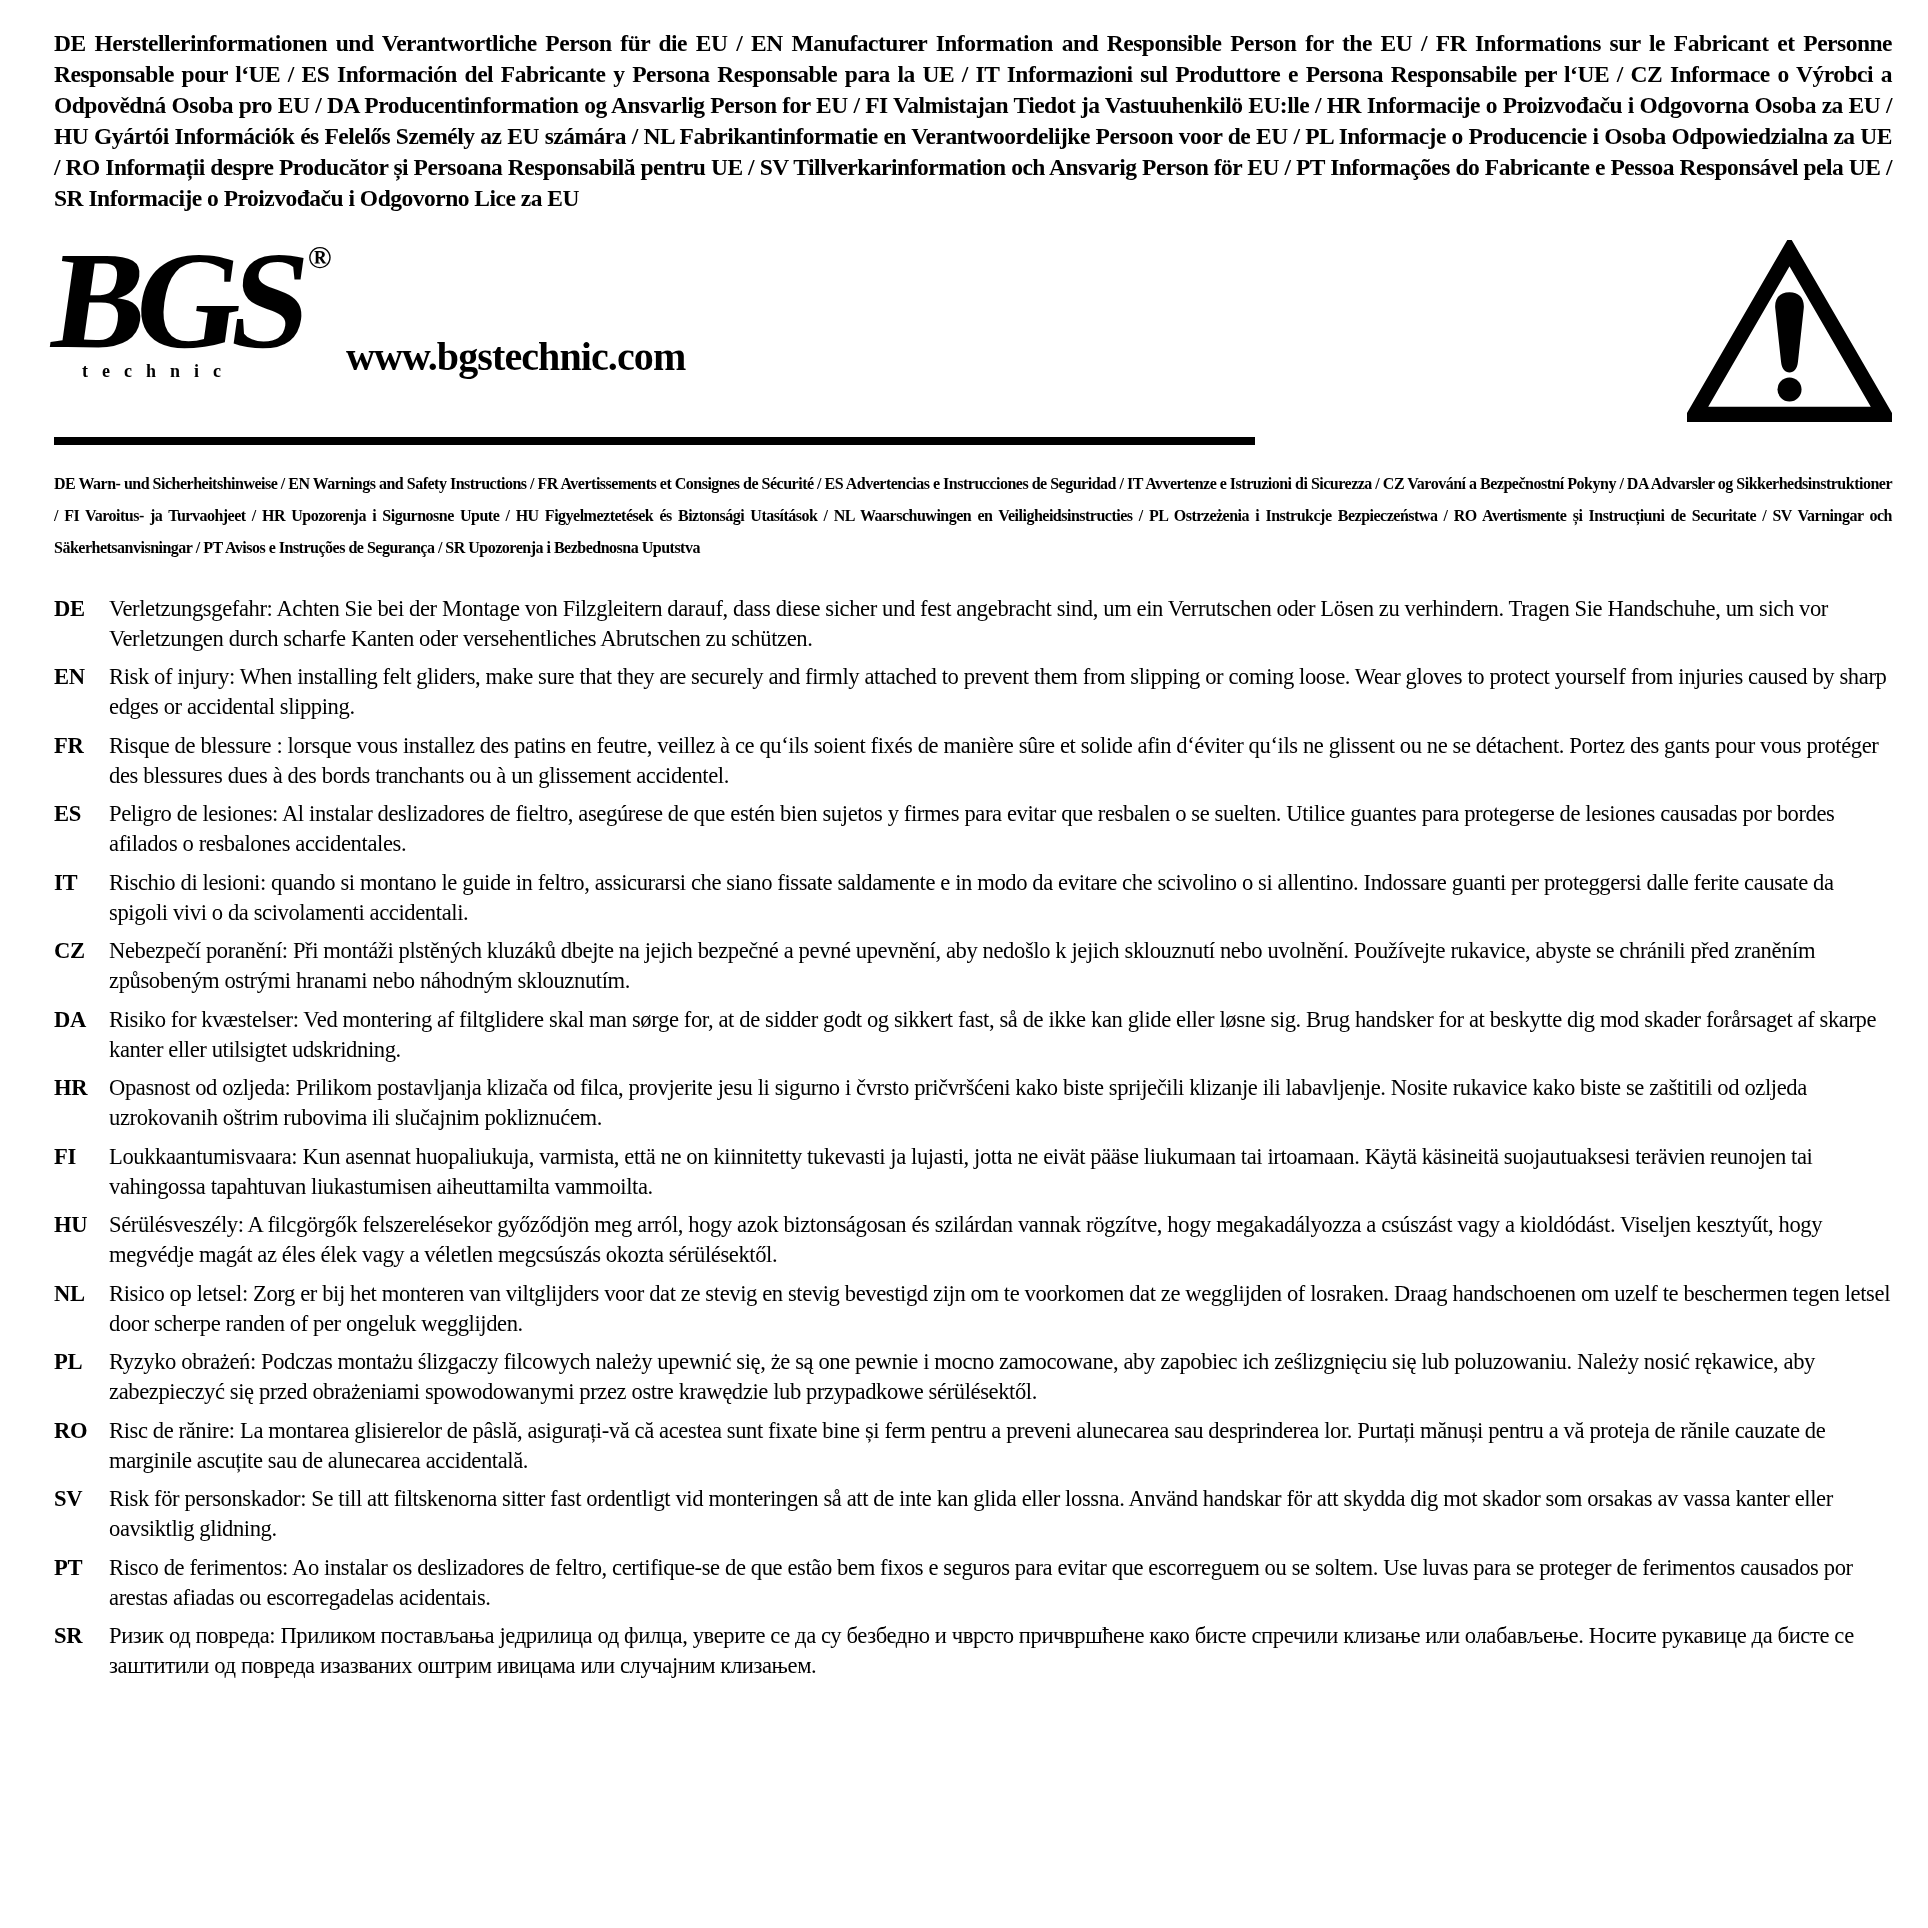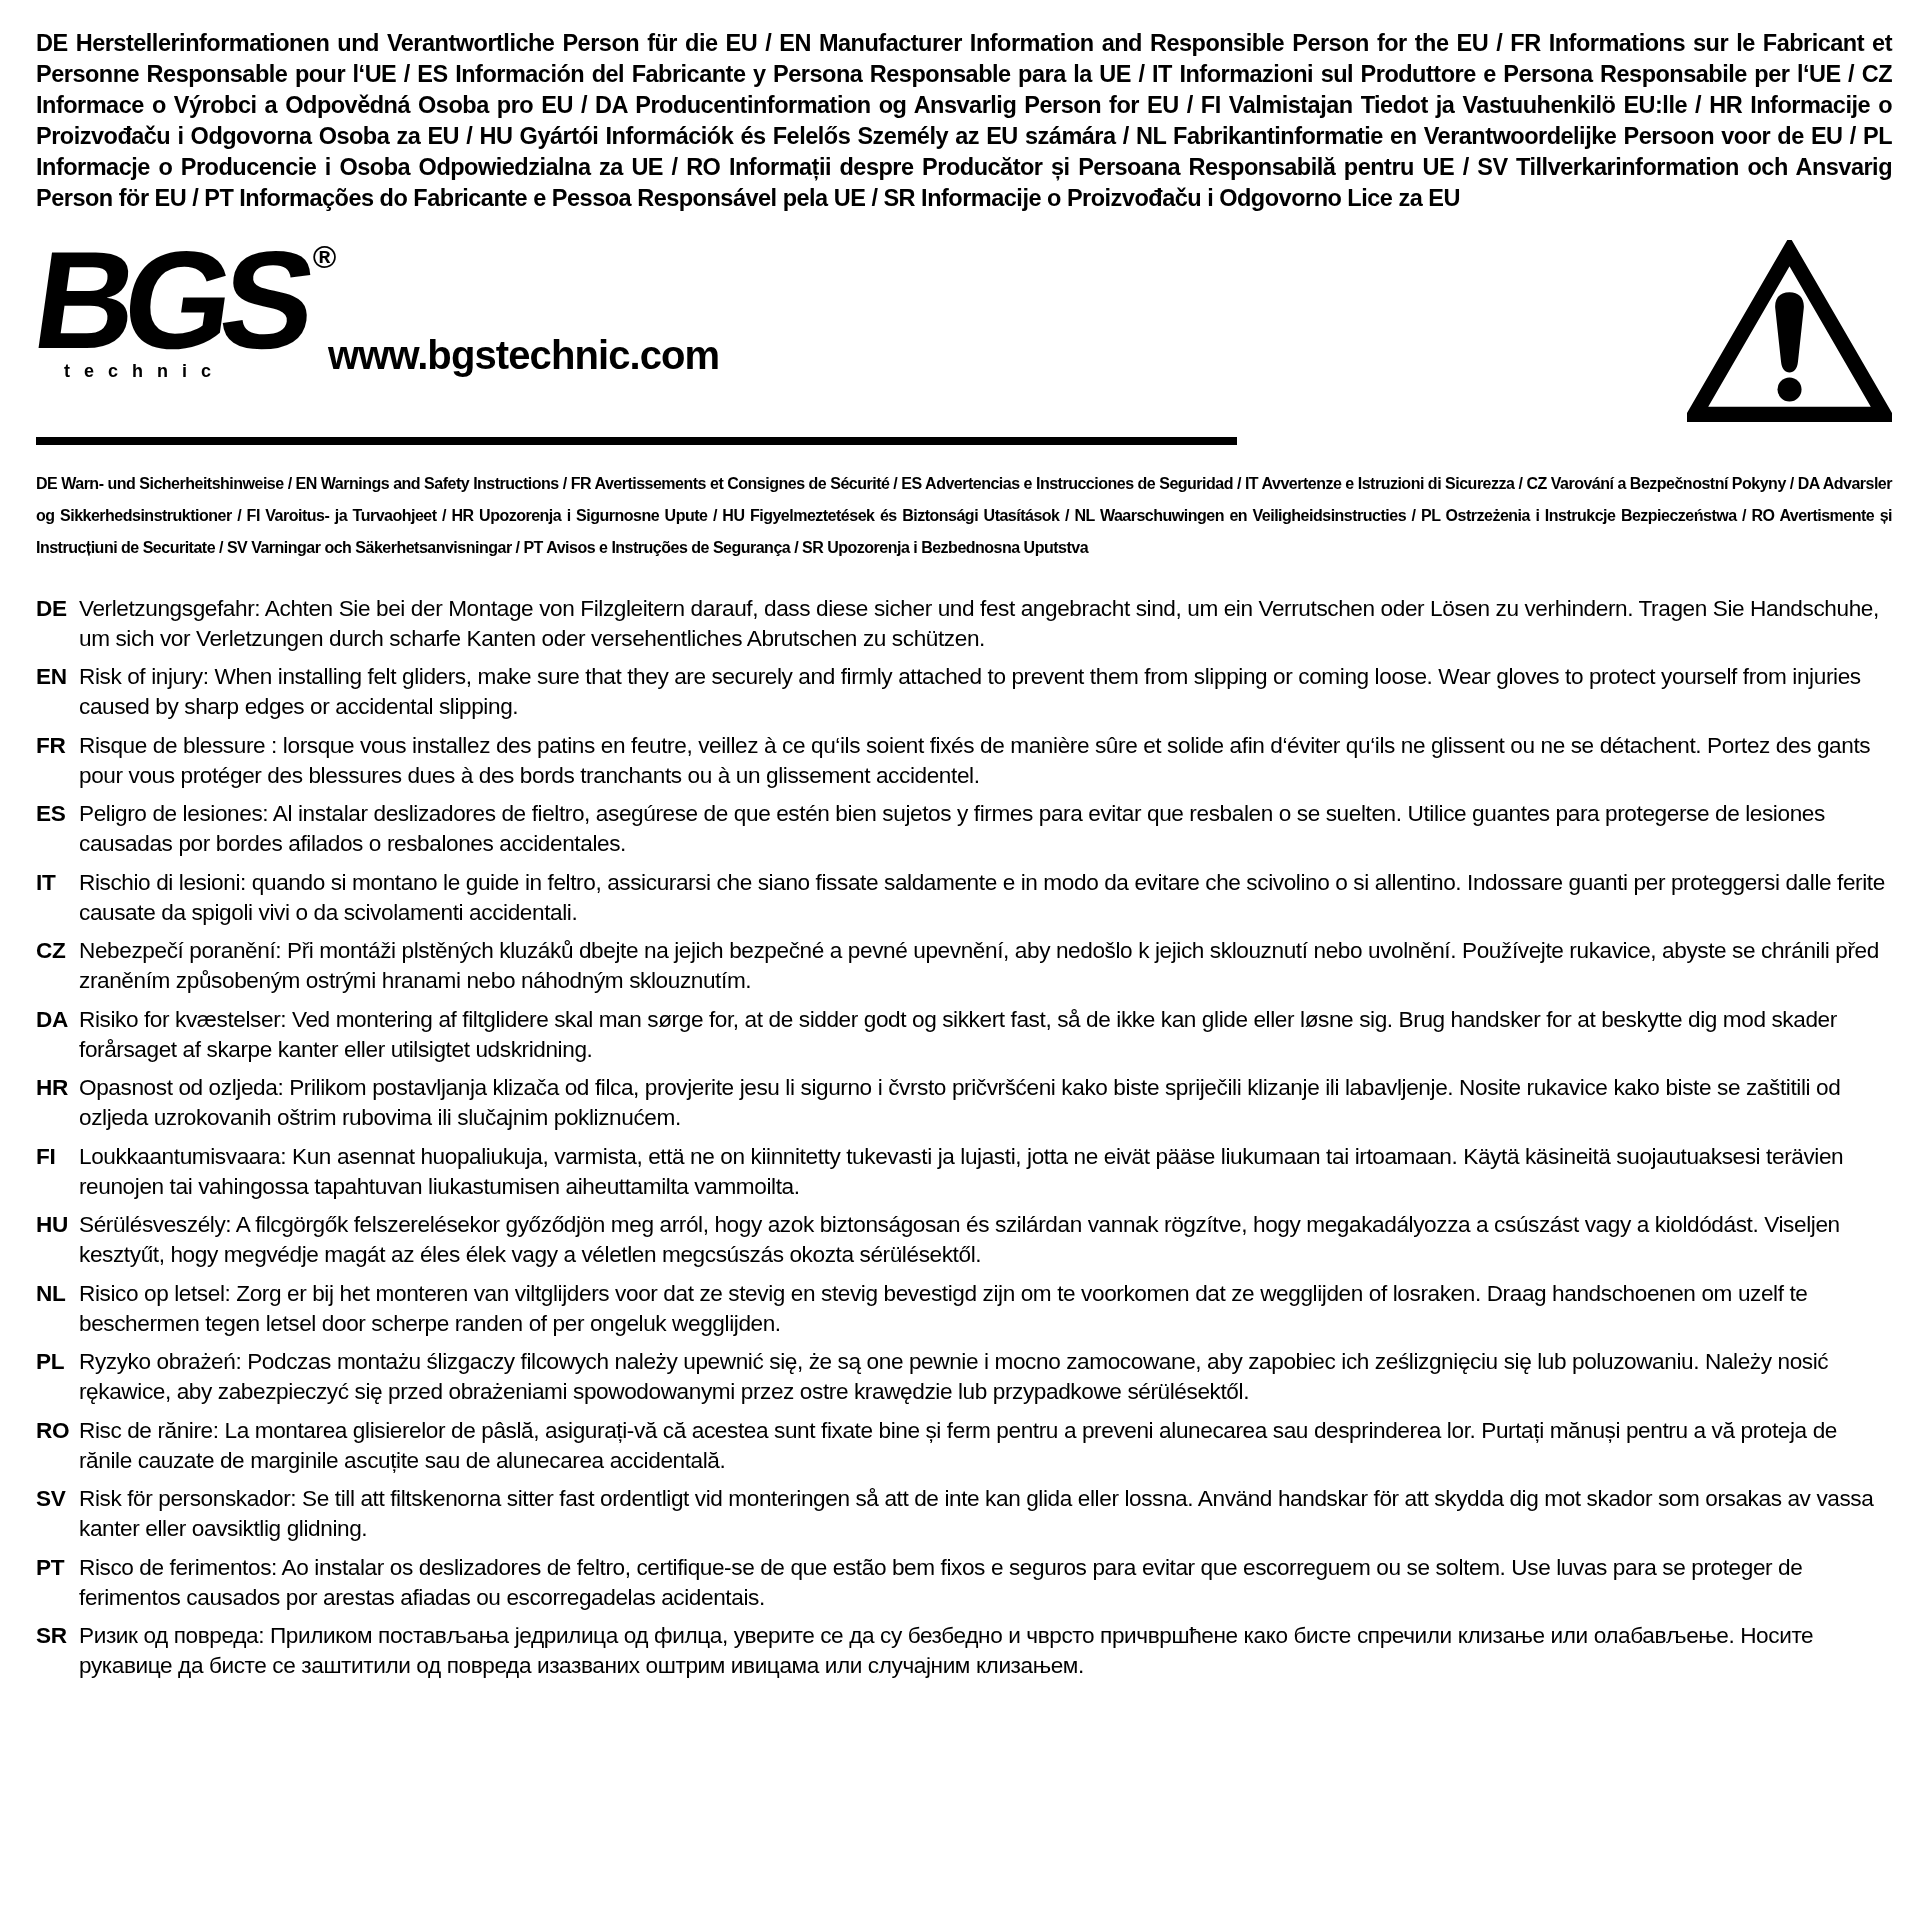--- a/index.html
+++ b/index.html
@@ -8,22 +8,23 @@
     background: #ffffff;
     color: #000000;
     font-family: "Liberation Sans", "DejaVu Sans", sans-serif;
   }
   .page {
     position: relative;
     width: 1928px;
     height: 1928px;
     background: #ffffff;
     box-sizing: border-box;
-    padding: 28px 36px 0 36px;
+    padding: 28px 36px 0 54px;
     overflow: hidden;
+    font-family: Liberation Serif, serif;
   }
   
   .top-header {
     margin: 0;
     font-weight: bold;
     font-size: 23.5px;
     line-height: 31px;
     letter-spacing: -0.5px;
     text-align: justify;
   }
@@ -110,20 +111,21 @@
   .warn-list {
     margin-top: 30px;
   }
   .warn-row {
     display: flex;
     align-items: flex-start;
     margin-bottom: 8.5px;
     font-size: 22.6px;
     line-height: 30px;
     letter-spacing: -0.4px;
+    gap: 12px;
   }
   .warn-code {
     flex: none;
     width: 43px;
     font-weight: bold;
   }
   .warn-text {
     flex: 1;
   }
 </style>

